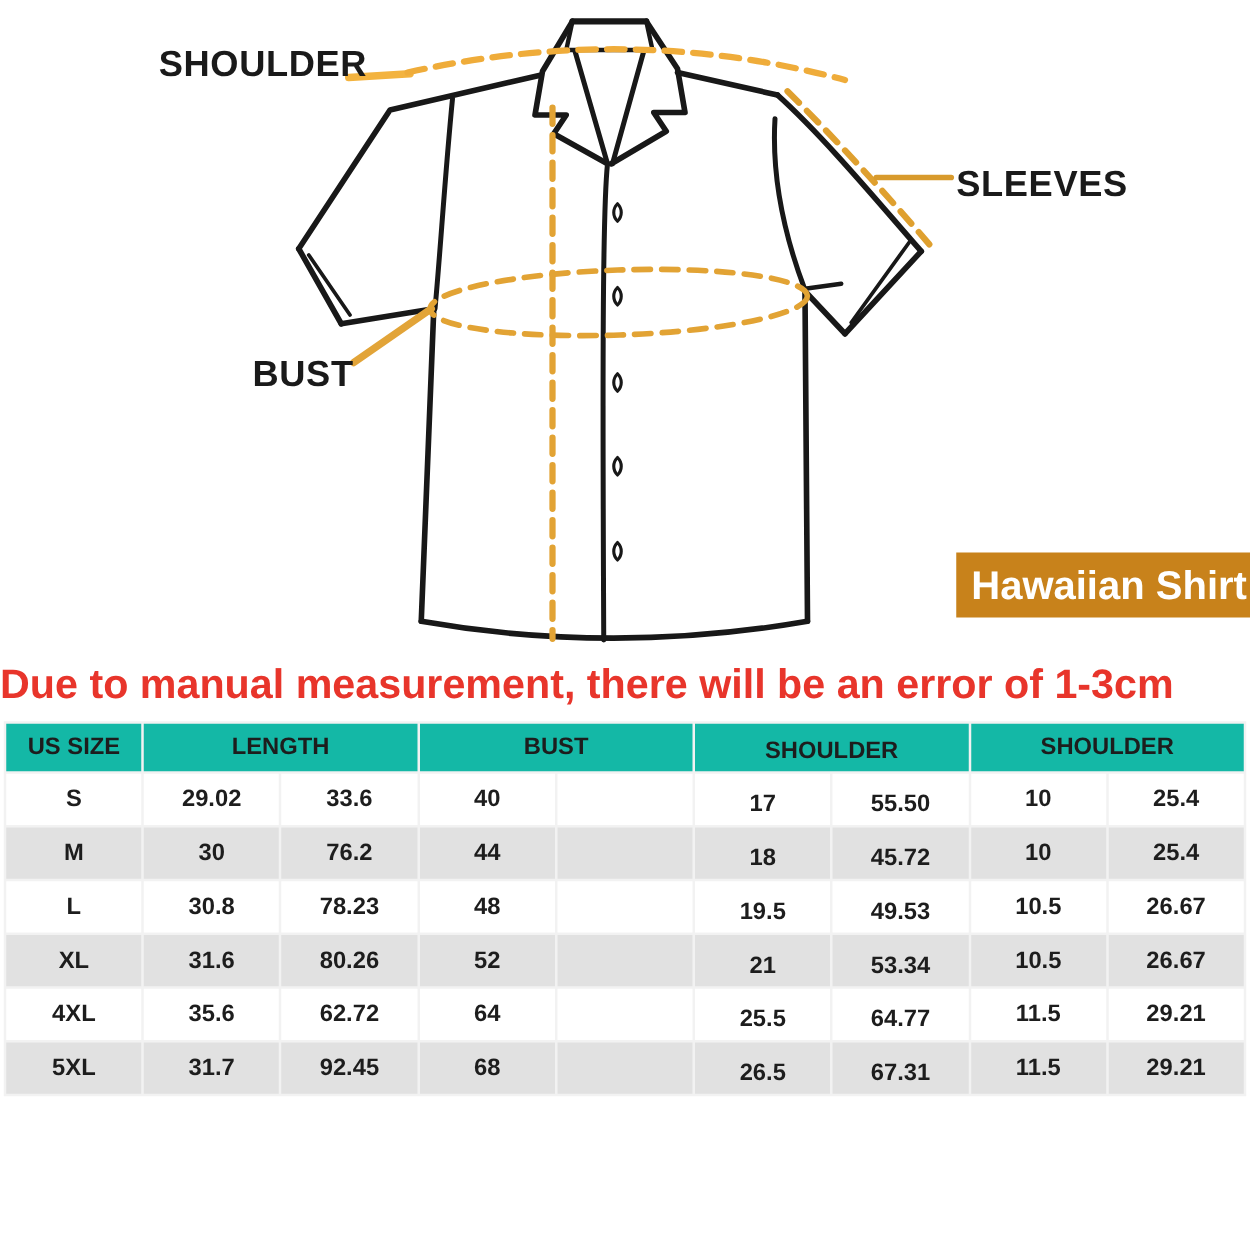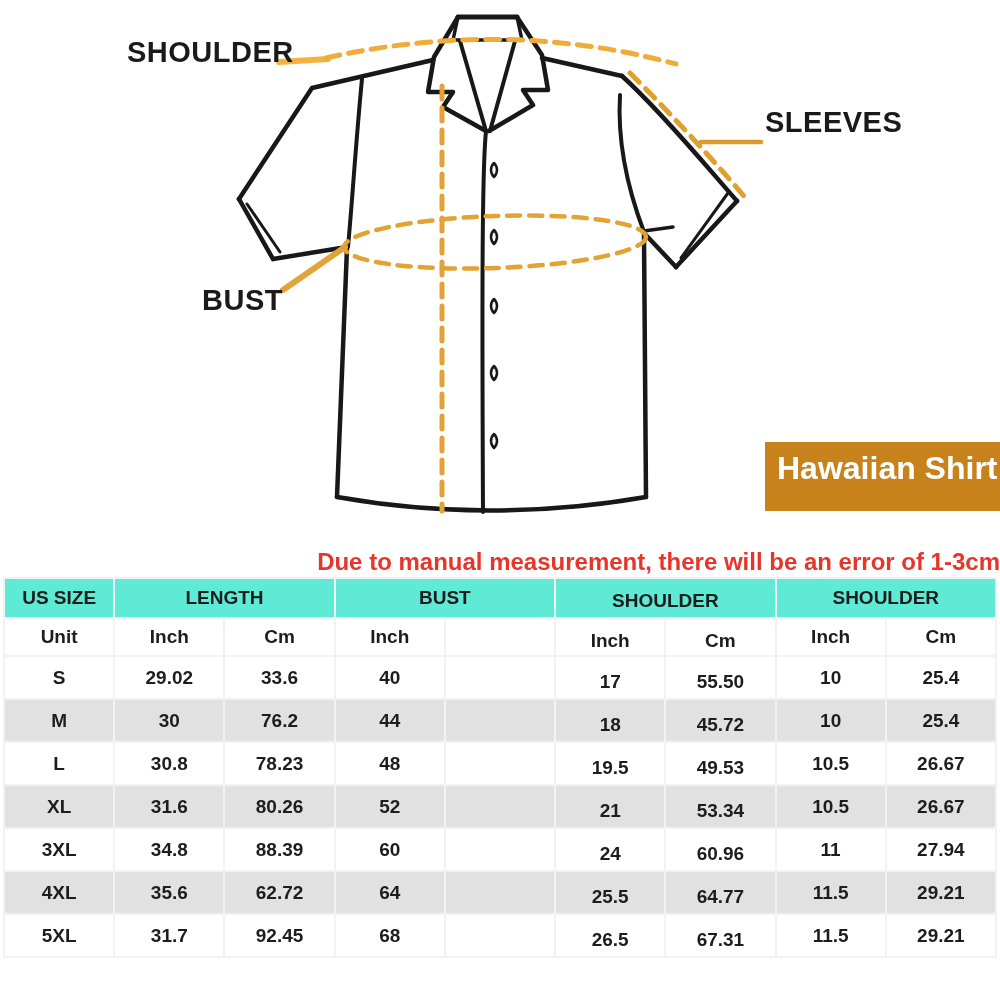--- a/index.html
+++ b/index.html
@@ -9,46 +9,46 @@
   }
   .stage{position:absolute;inset:0;padding-left:32px;}
 
   
   #shirt-svg{position:absolute;left:0;top:0;}
   .diagram-label{
     position:absolute;font-weight:bold;font-size:29px;color:#1a1a1a;letter-spacing:.5px;
     white-space:nowrap;
   }
   #label-shoulder{left:127px;top:36px;}
-  #label-sleeves{left:765px;top:106px;}
+  #label-sleeves{left:765px;top:132px;}
   #label-bust{left:202px;top:284px;}
 
   
   .badge{
-    position:absolute;left:765px;top:442px;width:235px;height:69px;
+    position:absolute;left:765px;top:442px;width:235px;height:52px;
     background:#c8821b;color:#ffffff;font-weight:bold;font-size:32px;line-height:53px;
     padding-left:12px;box-sizing:border-box;white-space:nowrap;overflow:hidden;
   }
 
   
   .disclaimer{
-    position:absolute;top:548px;left:0;width:100%;text-align:right;
-    color:#e8352b;font-weight:bold;font-size:24px;
+    position:absolute;top:528px;left:0;width:100%;text-align:left;
+    color:#e8352b;font-weight:bold;font-size:33px;
   }
 
   
   table.size-chart{
     position:absolute;top:577px;left:3px;width:994px;
     border-collapse:separate;border-spacing:2px;background:#f2f2f2;table-layout:fixed;
   }
   table.size-chart th, table.size-chart td{
     font-weight:bold;color:#1d1d1d;text-align:center;padding:0;
     font-size:19px;vertical-align:middle;overflow:hidden;
   }
-  table.size-chart th.group{background:#5eead4;height:38px;}
+  table.size-chart th.group{background:#14b8a6;height:38px;}
   table.size-chart th.group.shift{height:33px;padding-top:5px;}
   tr.unit-row td{background:#ffffff;height:36px;}
   tr.unit-row td.shift{height:28px;padding-top:8px;}
   tbody.data-rows td{height:41px;background:#ffffff;}
   tbody.data-rows tr:nth-child(even) td{background:#e1e1e1;}
   tbody.data-rows td.shift{height:33px;padding-top:8px;}
 </style>
 </head>
 <body>
 
@@ -125,31 +125,20 @@
         <col>
       </colgroup>
     <thead>
       <tr>
           <th class="group" colspan="1">US SIZE</th>
           <th class="group" colspan="2">LENGTH</th>
           <th class="group" colspan="2">BUST</th>
           <th class="group shift" colspan="2">SHOULDER</th>
           <th class="group" colspan="2">SHOULDER</th>
         </tr>
-      <tr class="unit-row">
-          <td>Unit</td>
-          <td>Inch</td>
-          <td>Cm</td>
-          <td>Inch</td>
-          <td></td>
-          <td class="shift">Inch</td>
-          <td class="shift">Cm</td>
-          <td>Inch</td>
-          <td>Cm</td>
-        </tr>
     </thead>
     <tbody class="data-rows">
         <tr>
           <td>S</td>
           <td>29.02</td>
           <td>33.6</td>
           <td>40</td>
           <td></td>
           <td class="shift">17</td>
           <td class="shift">55.50</td>
@@ -183,31 +172,20 @@
           <td>31.6</td>
           <td>80.26</td>
           <td>52</td>
           <td></td>
           <td class="shift">21</td>
           <td class="shift">53.34</td>
           <td>10.5</td>
           <td>26.67</td>
         </tr>
         <tr>
-          <td>3XL</td>
-          <td>34.8</td>
-          <td>88.39</td>
-          <td>60</td>
-          <td></td>
-          <td class="shift">24</td>
-          <td class="shift">60.96</td>
-          <td>11</td>
-          <td>27.94</td>
-        </tr>
-        <tr>
           <td>4XL</td>
           <td>35.6</td>
           <td>62.72</td>
           <td>64</td>
           <td></td>
           <td class="shift">25.5</td>
           <td class="shift">64.77</td>
           <td>11.5</td>
           <td>29.21</td>
         </tr>

